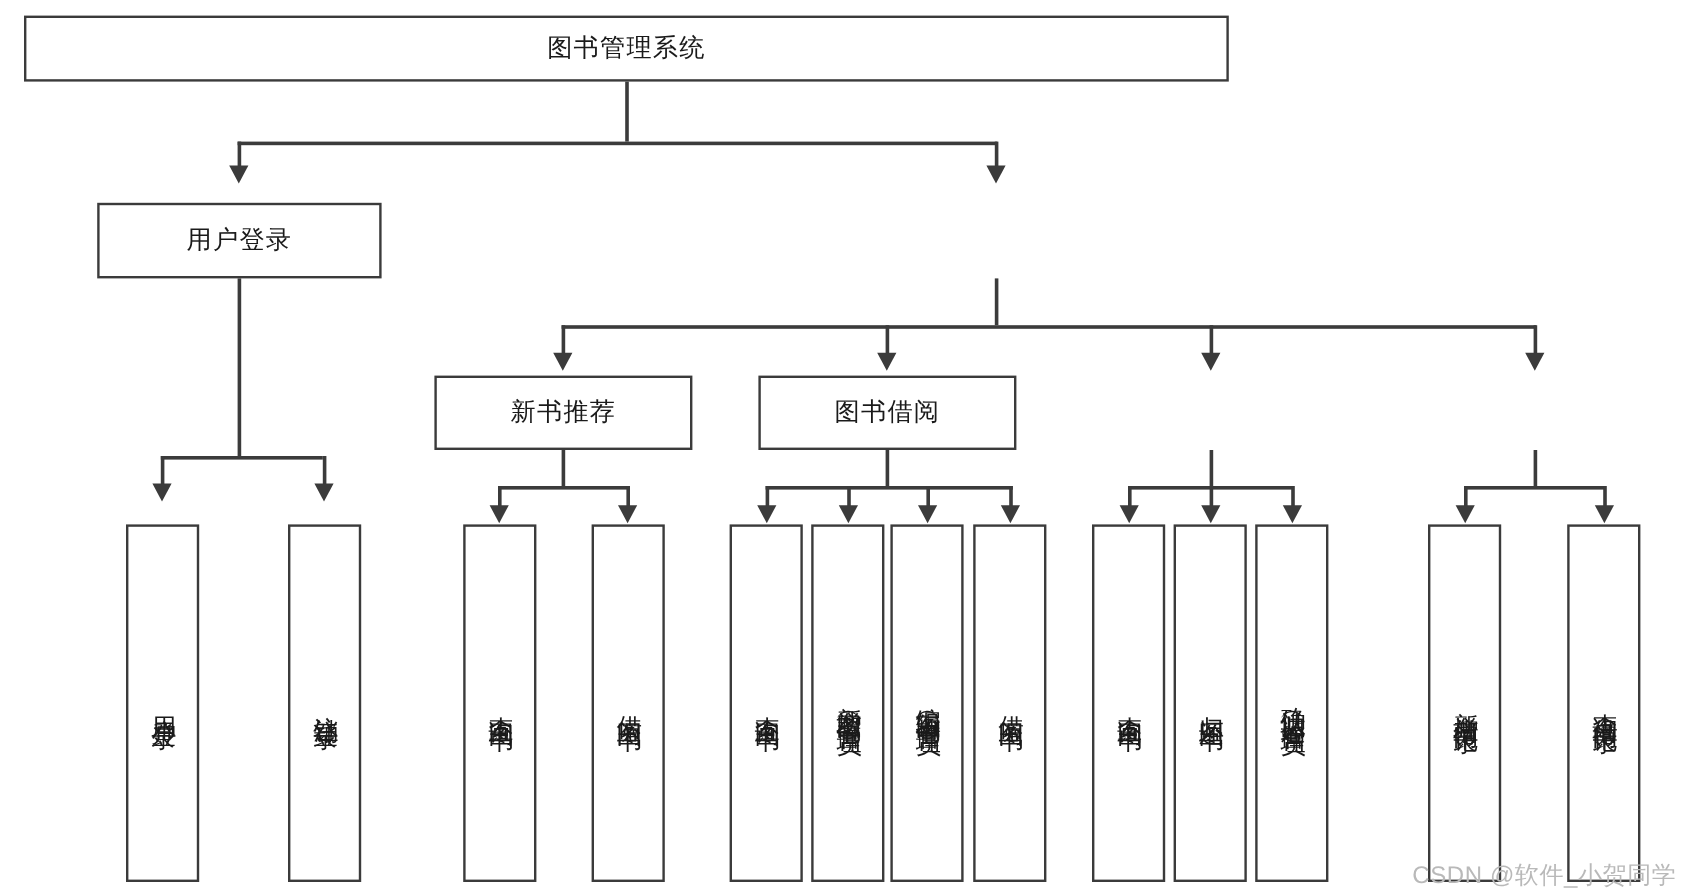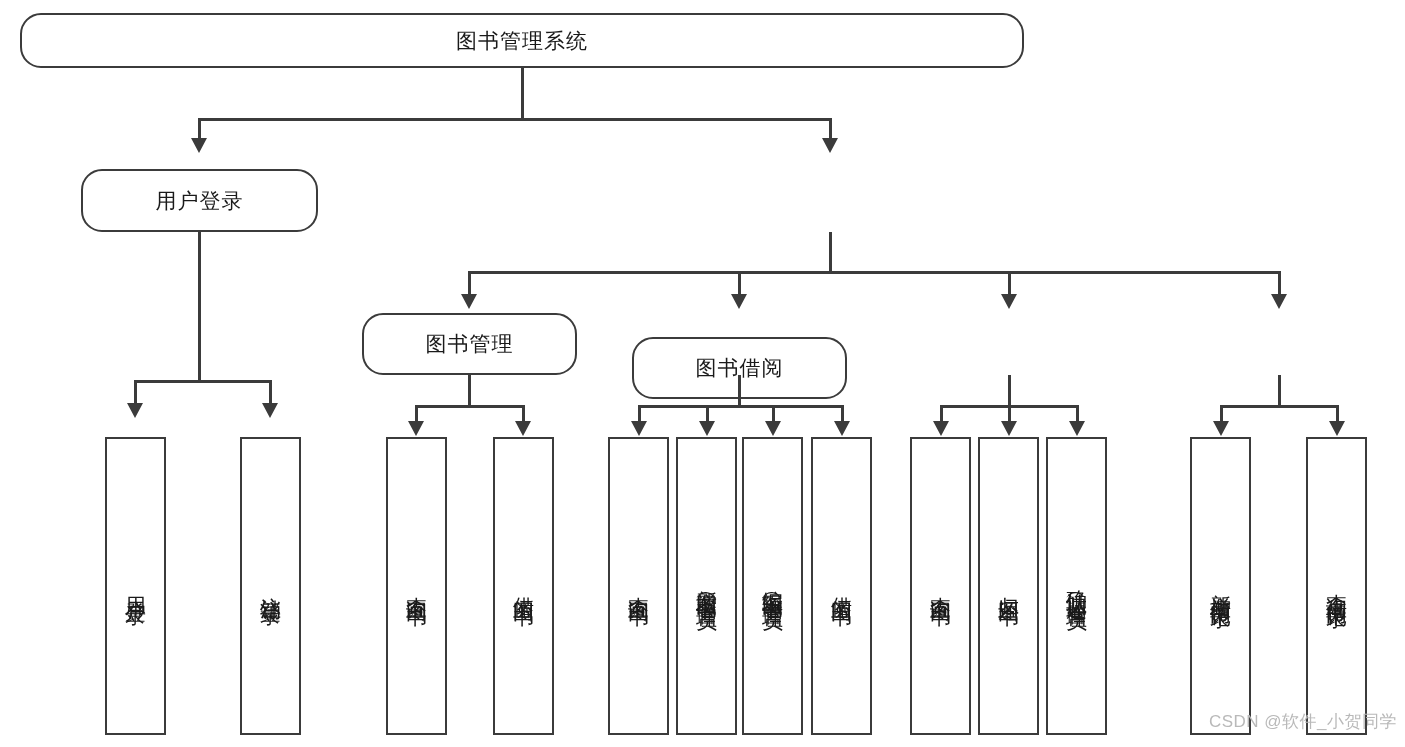--- a/index.html
+++ b/index.html
@@ -25,21 +25,20 @@
     display: flex;
     align-items: center;
     justify-content: center;
     color: #1a1a1a;
   }
   .node.horiz {
     font-size: 21px;
     letter-spacing: 1px;
     line-height: 1.2;
     text-align: center;
-    border-radius: 21px;
   }
   .node.vert {
     writing-mode: vertical-rl;
     text-orientation: upright;
     font-size: 21px;
     letter-spacing: 3px;
     line-height: 1.05;
     padding: 6px 0;
     align-items: center;
     justify-content: center;
@@ -61,22 +60,22 @@
     position: absolute;
     width: 0;
     height: 0;
     border-left: 8px solid transparent;
     border-right: 8px solid transparent;
     border-top: 15px solid #3b3b3b;
   }
   #watermark {
     position: absolute;
     right: 8px;
-    bottom: 14px;
-    font-size: 17px;
+    bottom: 4px;
+    font-size: 20px;
     color: #b9b9b9;
     letter-spacing: 0.5px;
     white-space: nowrap;
   }
 </style>
 </head>
 <body>
 
 <div id="canvas">
 
@@ -109,23 +108,23 @@
   <div class="seg vline" style="left:468px; top:271px; width:2.5px; height:25px;"></div>
   <div class="arrow" style="left:461px; top:294px;"></div>
   <div class="seg vline" style="left:738px; top:271px; width:2.5px; height:25px;"></div>
   <div class="arrow" style="left:731px; top:294px;"></div>
   <div class="seg vline" style="left:1008px; top:271px; width:2.5px; height:25px;"></div>
   <div class="arrow" style="left:1001px; top:294px;"></div>
   <div class="seg vline" style="left:1278px; top:271px; width:2.5px; height:25px;"></div>
   <div class="arrow" style="left:1271px; top:294px;"></div>
 
   <div class="node horiz" style="left:362px; top:313px; width:215px; height:62px;">
-    <span>图书管理</span>
-  </div>
-  <div class="node horiz" style="left:632px; top:313px; width:215px; height:62px;margin-top:24px;">
+    <span>新书推荐</span>
+  </div>
+  <div class="node horiz" style="left:632px; top:313px; width:215px; height:62px;">
     <span>图书借阅</span>
   </div>
 
   <div class="seg vline" style="left:468px; top:375px; width:2.5px; height:30px;"></div>
   <div class="seg hline" style="left:415px; top:405px; width:110px; height:2.5px;"></div>
   <div class="seg vline" style="left:415px; top:405px; width:2.5px; height:18px;"></div>
   <div class="arrow" style="left:408px; top:421px;"></div>
   <div class="seg vline" style="left:522px; top:405px; width:2.5px; height:18px;"></div>
   <div class="arrow" style="left:515px; top:421px;"></div>
 

